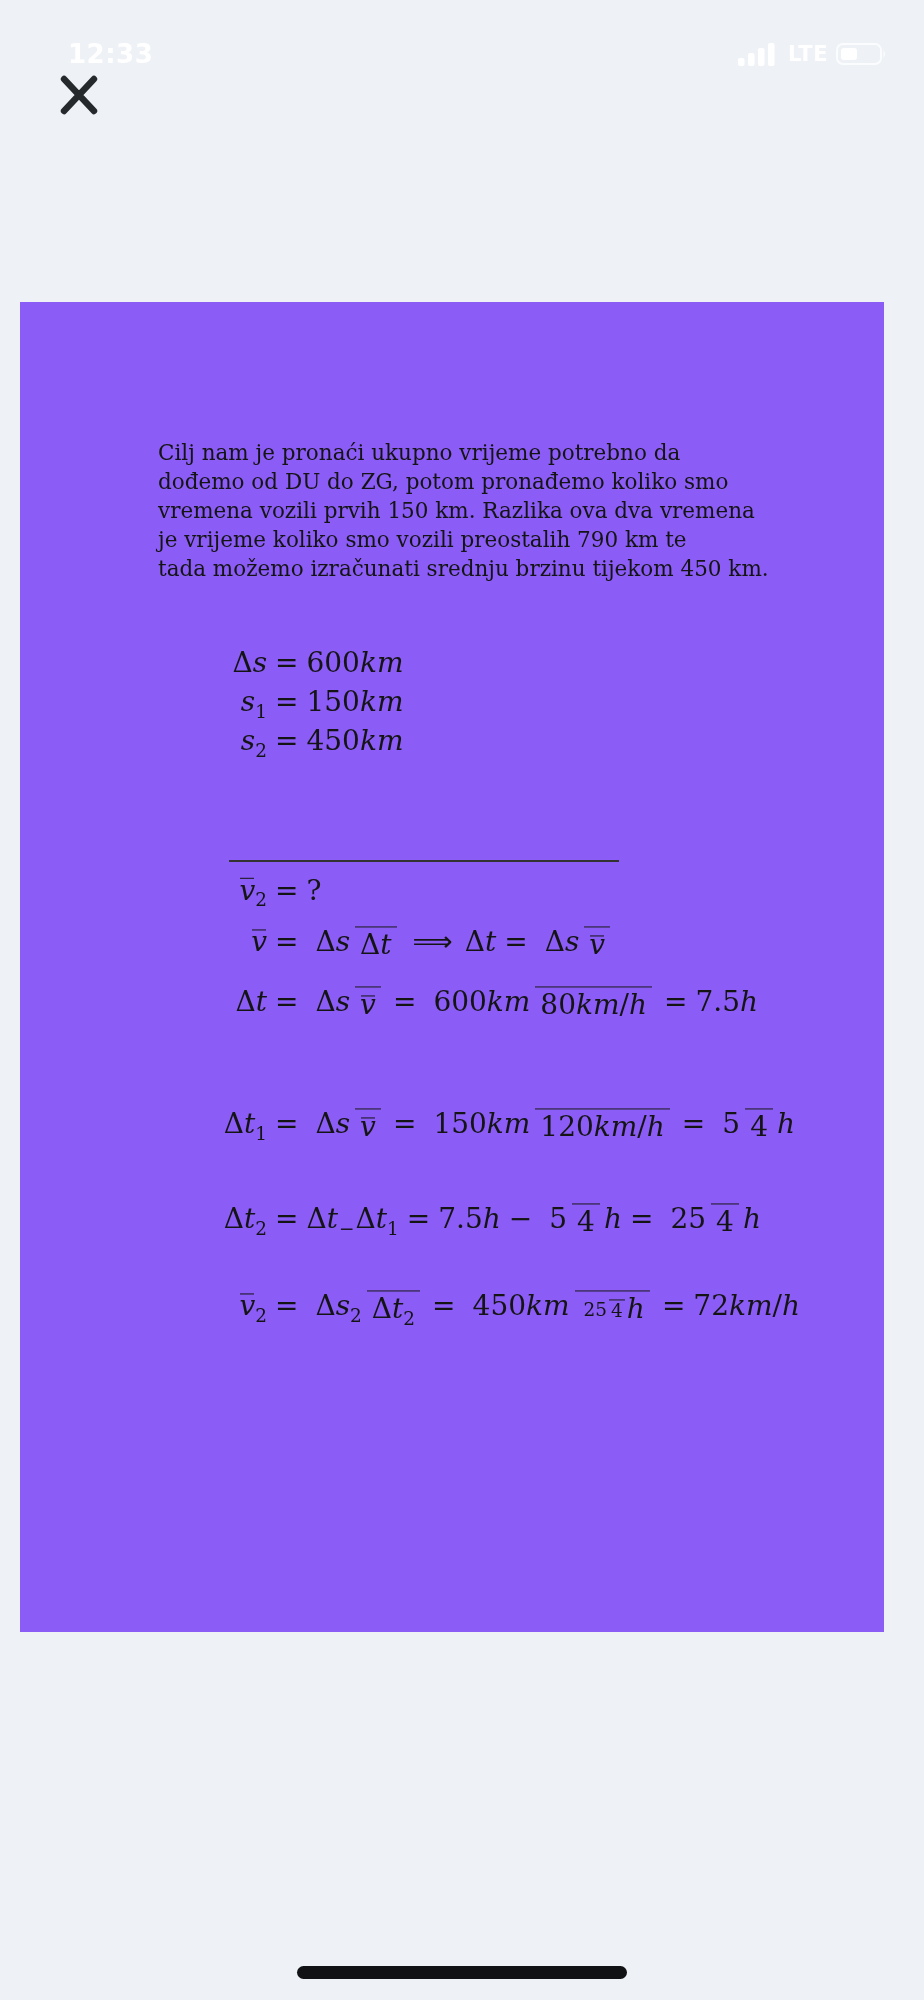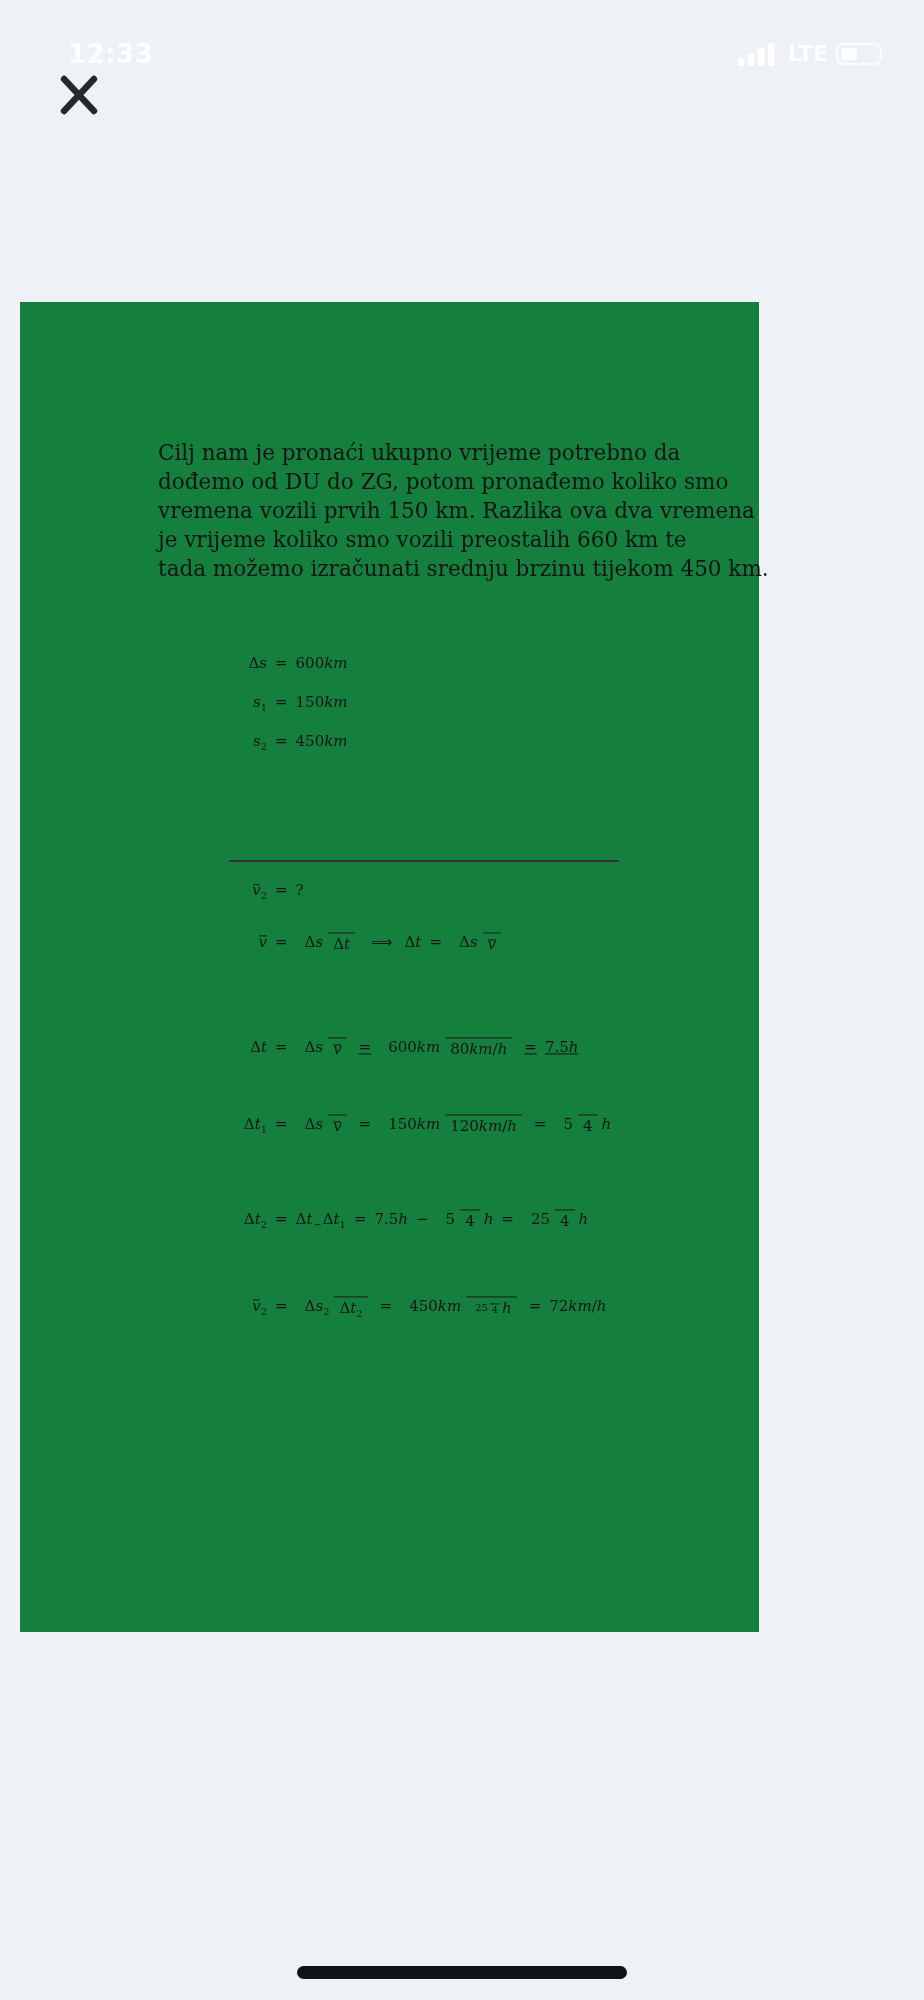--- a/index.html
+++ b/index.html
@@ -28,32 +28,32 @@
   }
 
   
   .close-btn {
     position:absolute; left:58px; top:75px; width:42px; height:42px;
     background:none; border:none; padding:0; cursor:pointer;
   }
 
   
   .card {
-    position:absolute; left:20px; top:302px; width:739px; height:1330px;
-    background:#15803d;
+    position:absolute; left:20px; top:302px; width:864px; height:1330px;
+    background:#8b5cf6;
   }
 
   .para {
     position:absolute; left:138px; top:136px;
     font-size:21.5px; line-height:29px; color:#141414;
     white-space:nowrap;
   }
 
   
-  .math { font-size:15px; color:#141414; white-space:nowrap; }
+  .math { font-size:28px; color:#141414; white-space:nowrap; }
   .math .it { font-style:italic; }
   .math sub { font-size:66%; line-height:0; }
   .math sub .op { margin:0 1px; }
   .op { margin:0 8px; }
   .arrow { margin:0 12px; font-family:"DejaVu Sans","Liberation Sans",sans-serif; font-style:normal; }
   .lhs { display:inline-block; width:147px; text-align:right; }
   .eq-op { display:inline-block; margin:0 8px; }
   .ovl { display:inline-block; position:relative; }
   .ovl::after {
     content:""; position:absolute; left:4%; right:6%; top:0.17em;
@@ -112,39 +112,39 @@
     <svg width="40" height="40" viewBox="0 0 40 40">
       <path d="M5 4 L35 36 M35 4 L5 36" stroke="#26292c" stroke-width="6.4" stroke-linecap="round" fill="none"></path>
     </svg>
   </button>
 
   <div class="card">
     <div class="para" id="para">
         <div>Cilj nam je pronaći ukupno vrijeme potrebno da</div>
         <div>dođemo od DU do ZG, potom pronađemo koliko smo</div>
         <div>vremena vozili prvih 150 km. Razlika ova dva vremena</div>
-        <div>je vrijeme koliko smo vozili preostalih 660 km te</div>
+        <div>je vrijeme koliko smo vozili preostalih 790 km te</div>
         <div>tada možemo izračunati srednju brzinu tijekom 450 km.</div>
       </div>
     <div class="given" id="given">
         <div class="m-row math"><span class="lhs"><span>Δ</span><span class="it">s</span></span><span class="eq-op">=</span><span class="rhs"><span>600</span><span class="it">km</span></span></div>
         <div class="m-row math"><span class="lhs"><span class="it">s</span><sub><span>1</span></sub></span><span class="eq-op">=</span><span class="rhs"><span>150</span><span class="it">km</span></span></div>
         <div class="m-row math"><span class="lhs"><span class="it">s</span><sub><span>2</span></sub></span><span class="eq-op">=</span><span class="rhs"><span>450</span><span class="it">km</span></span></div>
       </div>
     <div class="rule"></div>
     <div id="solution">
         <div class="m-row math sol-row" style="top: 589px;"><span class="lhs"><span class="ovl"><span class="it">v</span></span><sub><span>2</span></sub></span><span class="eq-op">=</span><span class="rhs"><span>?</span></span></div>
         <div class="m-row math sol-row" style="top: 641px;"><span class="lhs"><span class="ovl"><span class="it">v</span></span></span><span class="eq-op">=</span><span class="rhs"><span class="frac">
               <span class="num"><span>Δ</span><span class="it">s</span></span>
               <span class="den"><span>Δ</span><span class="it">t</span></span>
             </span><span class="op arrow">⟹</span><span>Δ</span><span class="it">t</span><span class="op">=</span><span class="frac">
               <span class="num"><span>Δ</span><span class="it">s</span></span>
               <span class="den"><span class="ovl"><span class="it">v</span></span></span>
             </span></span></div>
-        <div class="m-row math sol-row" style="top: 746px; text-decoration: underline;"><span class="lhs"><span>Δ</span><span class="it">t</span></span><span class="eq-op">=</span><span class="rhs"><span class="frac">
+        <div class="m-row math sol-row" style="top: 701px;"><span class="lhs"><span>Δ</span><span class="it">t</span></span><span class="eq-op">=</span><span class="rhs"><span class="frac">
               <span class="num"><span>Δ</span><span class="it">s</span></span>
               <span class="den"><span class="ovl"><span class="it">v</span></span></span>
             </span><span class="op">=</span><span class="frac">
               <span class="num"><span>600</span><span class="it">km</span></span>
               <span class="den"><span>80</span><span class="it">km</span><span>/</span><span class="it">h</span></span>
             </span><span class="op">=</span><span>7.5</span><span class="it">h</span></span></div>
         <div class="m-row math sol-row" style="top: 823px;"><span class="lhs"><span>Δ</span><span class="it">t</span><sub><span>1</span></sub></span><span class="eq-op">=</span><span class="rhs"><span class="frac">
               <span class="num"><span>Δ</span><span class="it">s</span></span>
               <span class="den"><span class="ovl"><span class="it">v</span></span></span>
             </span><span class="op">=</span><span class="frac">

